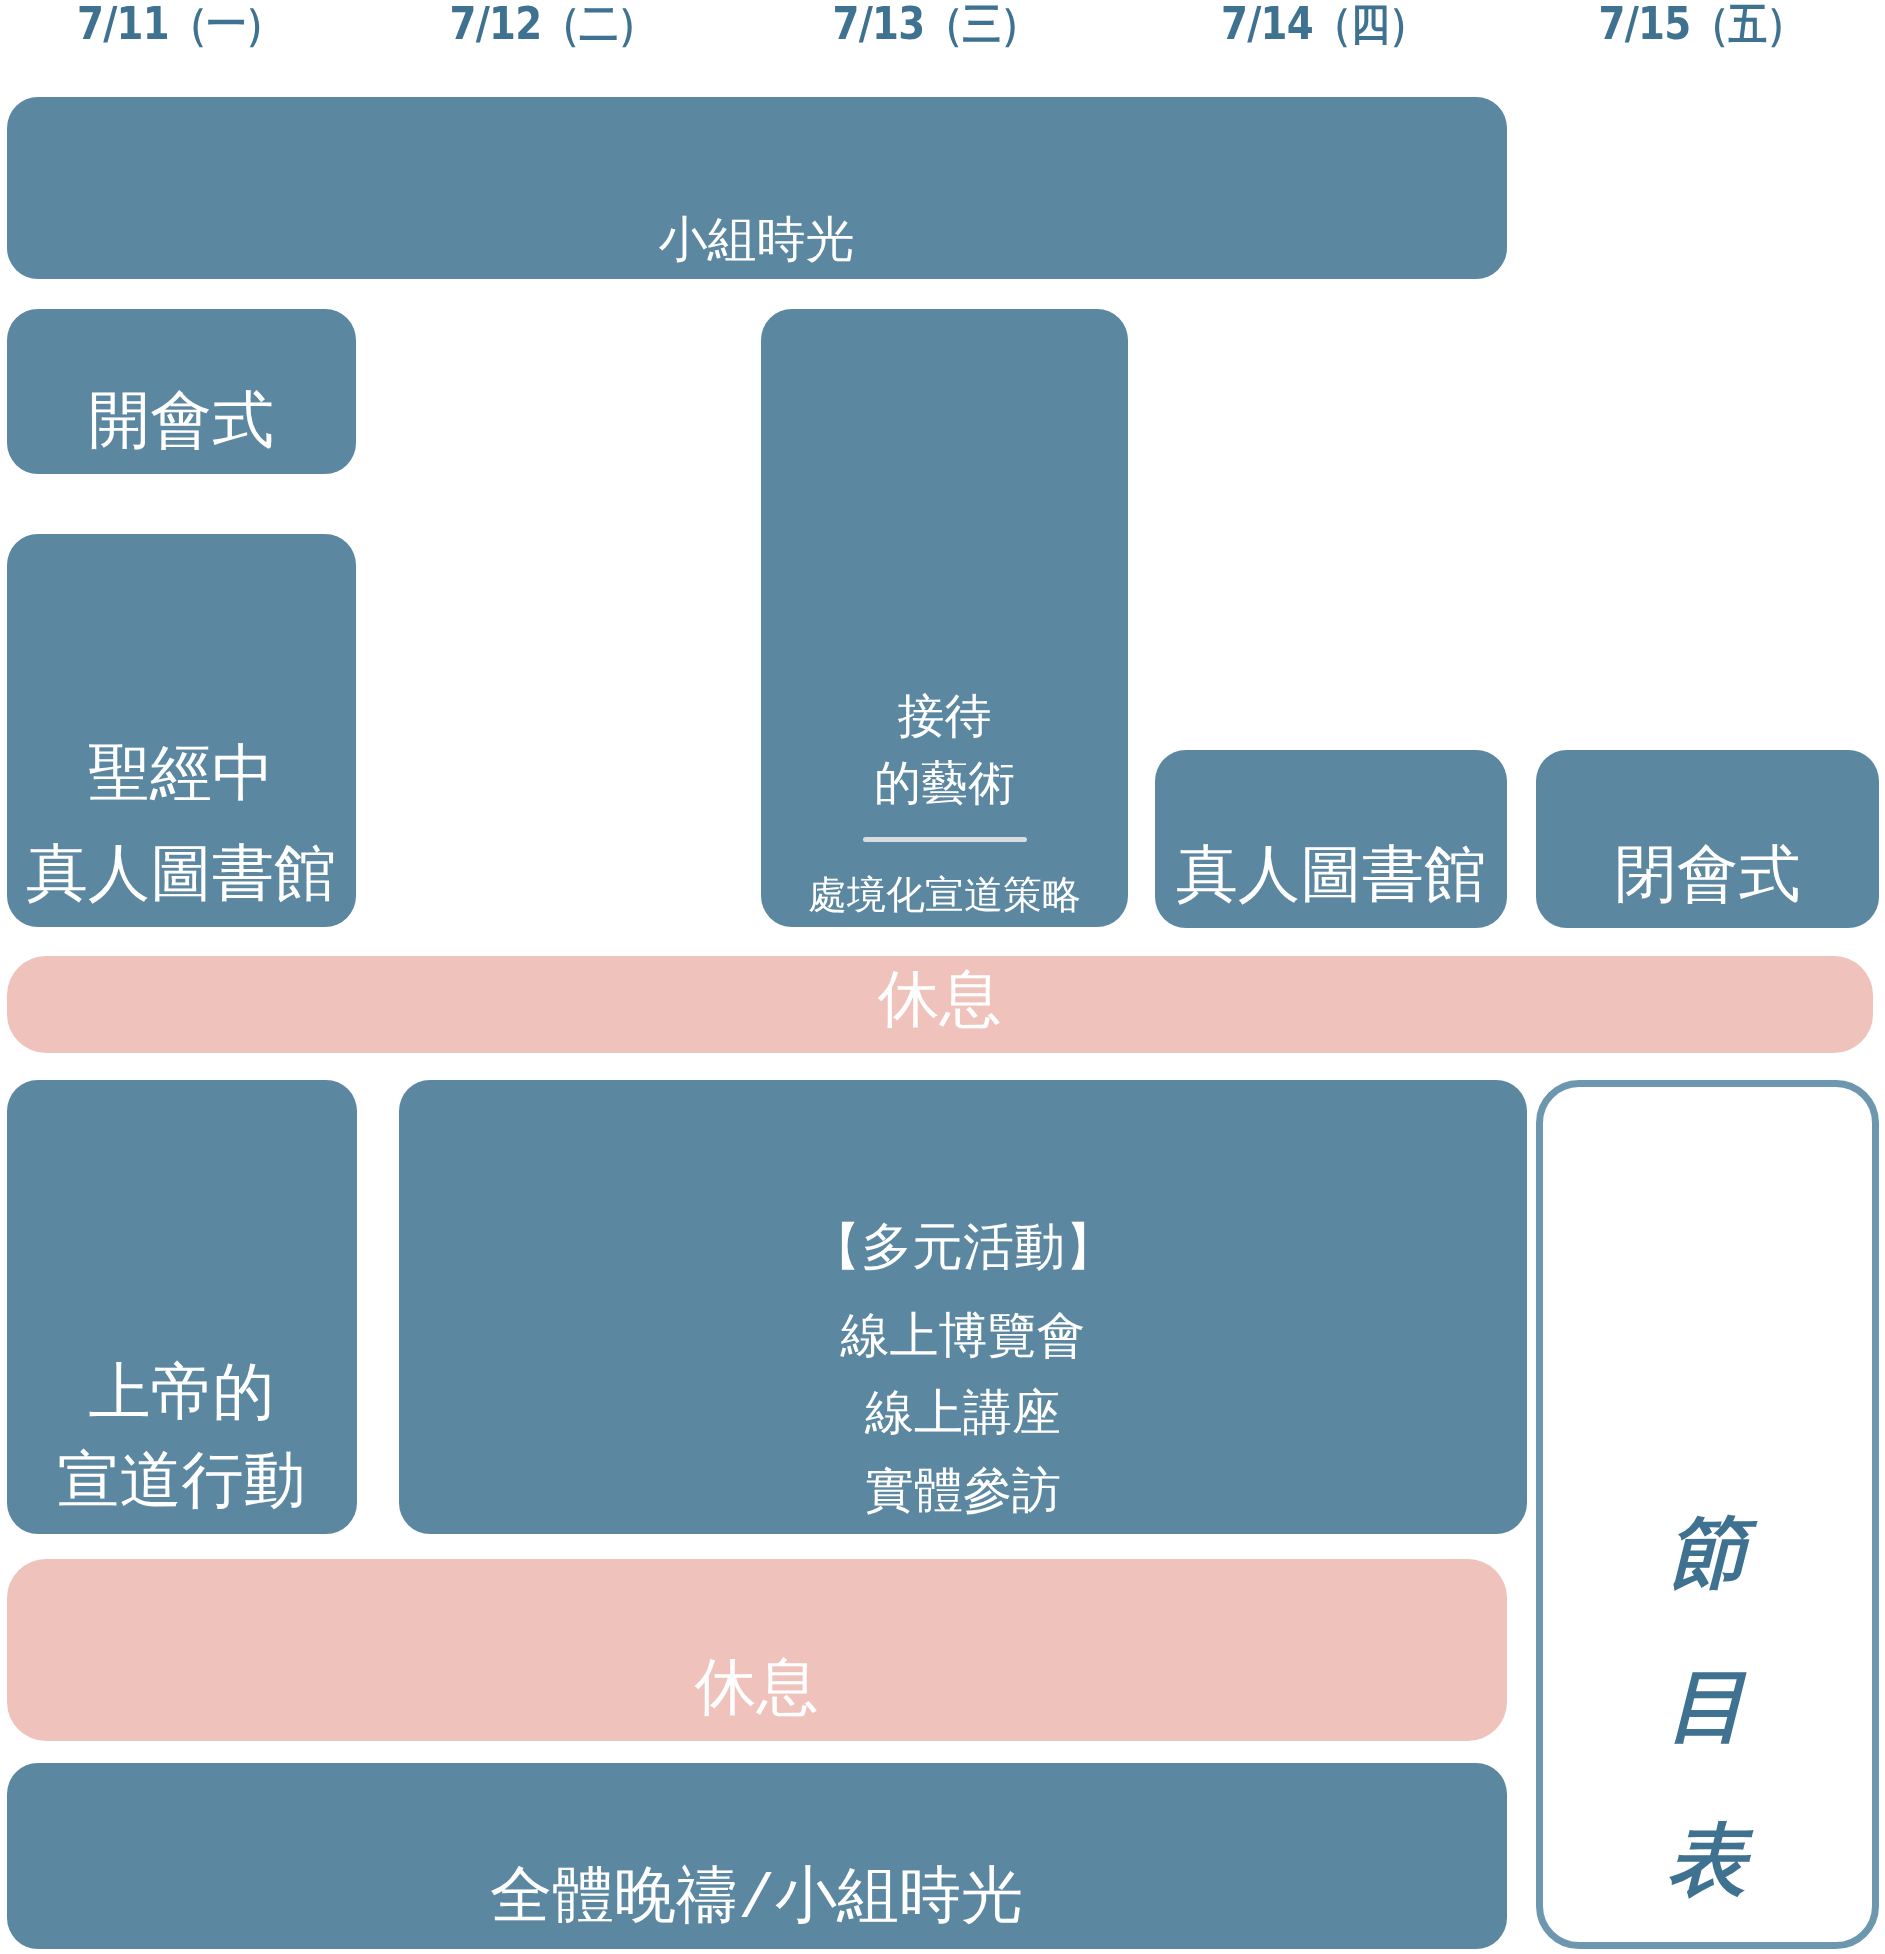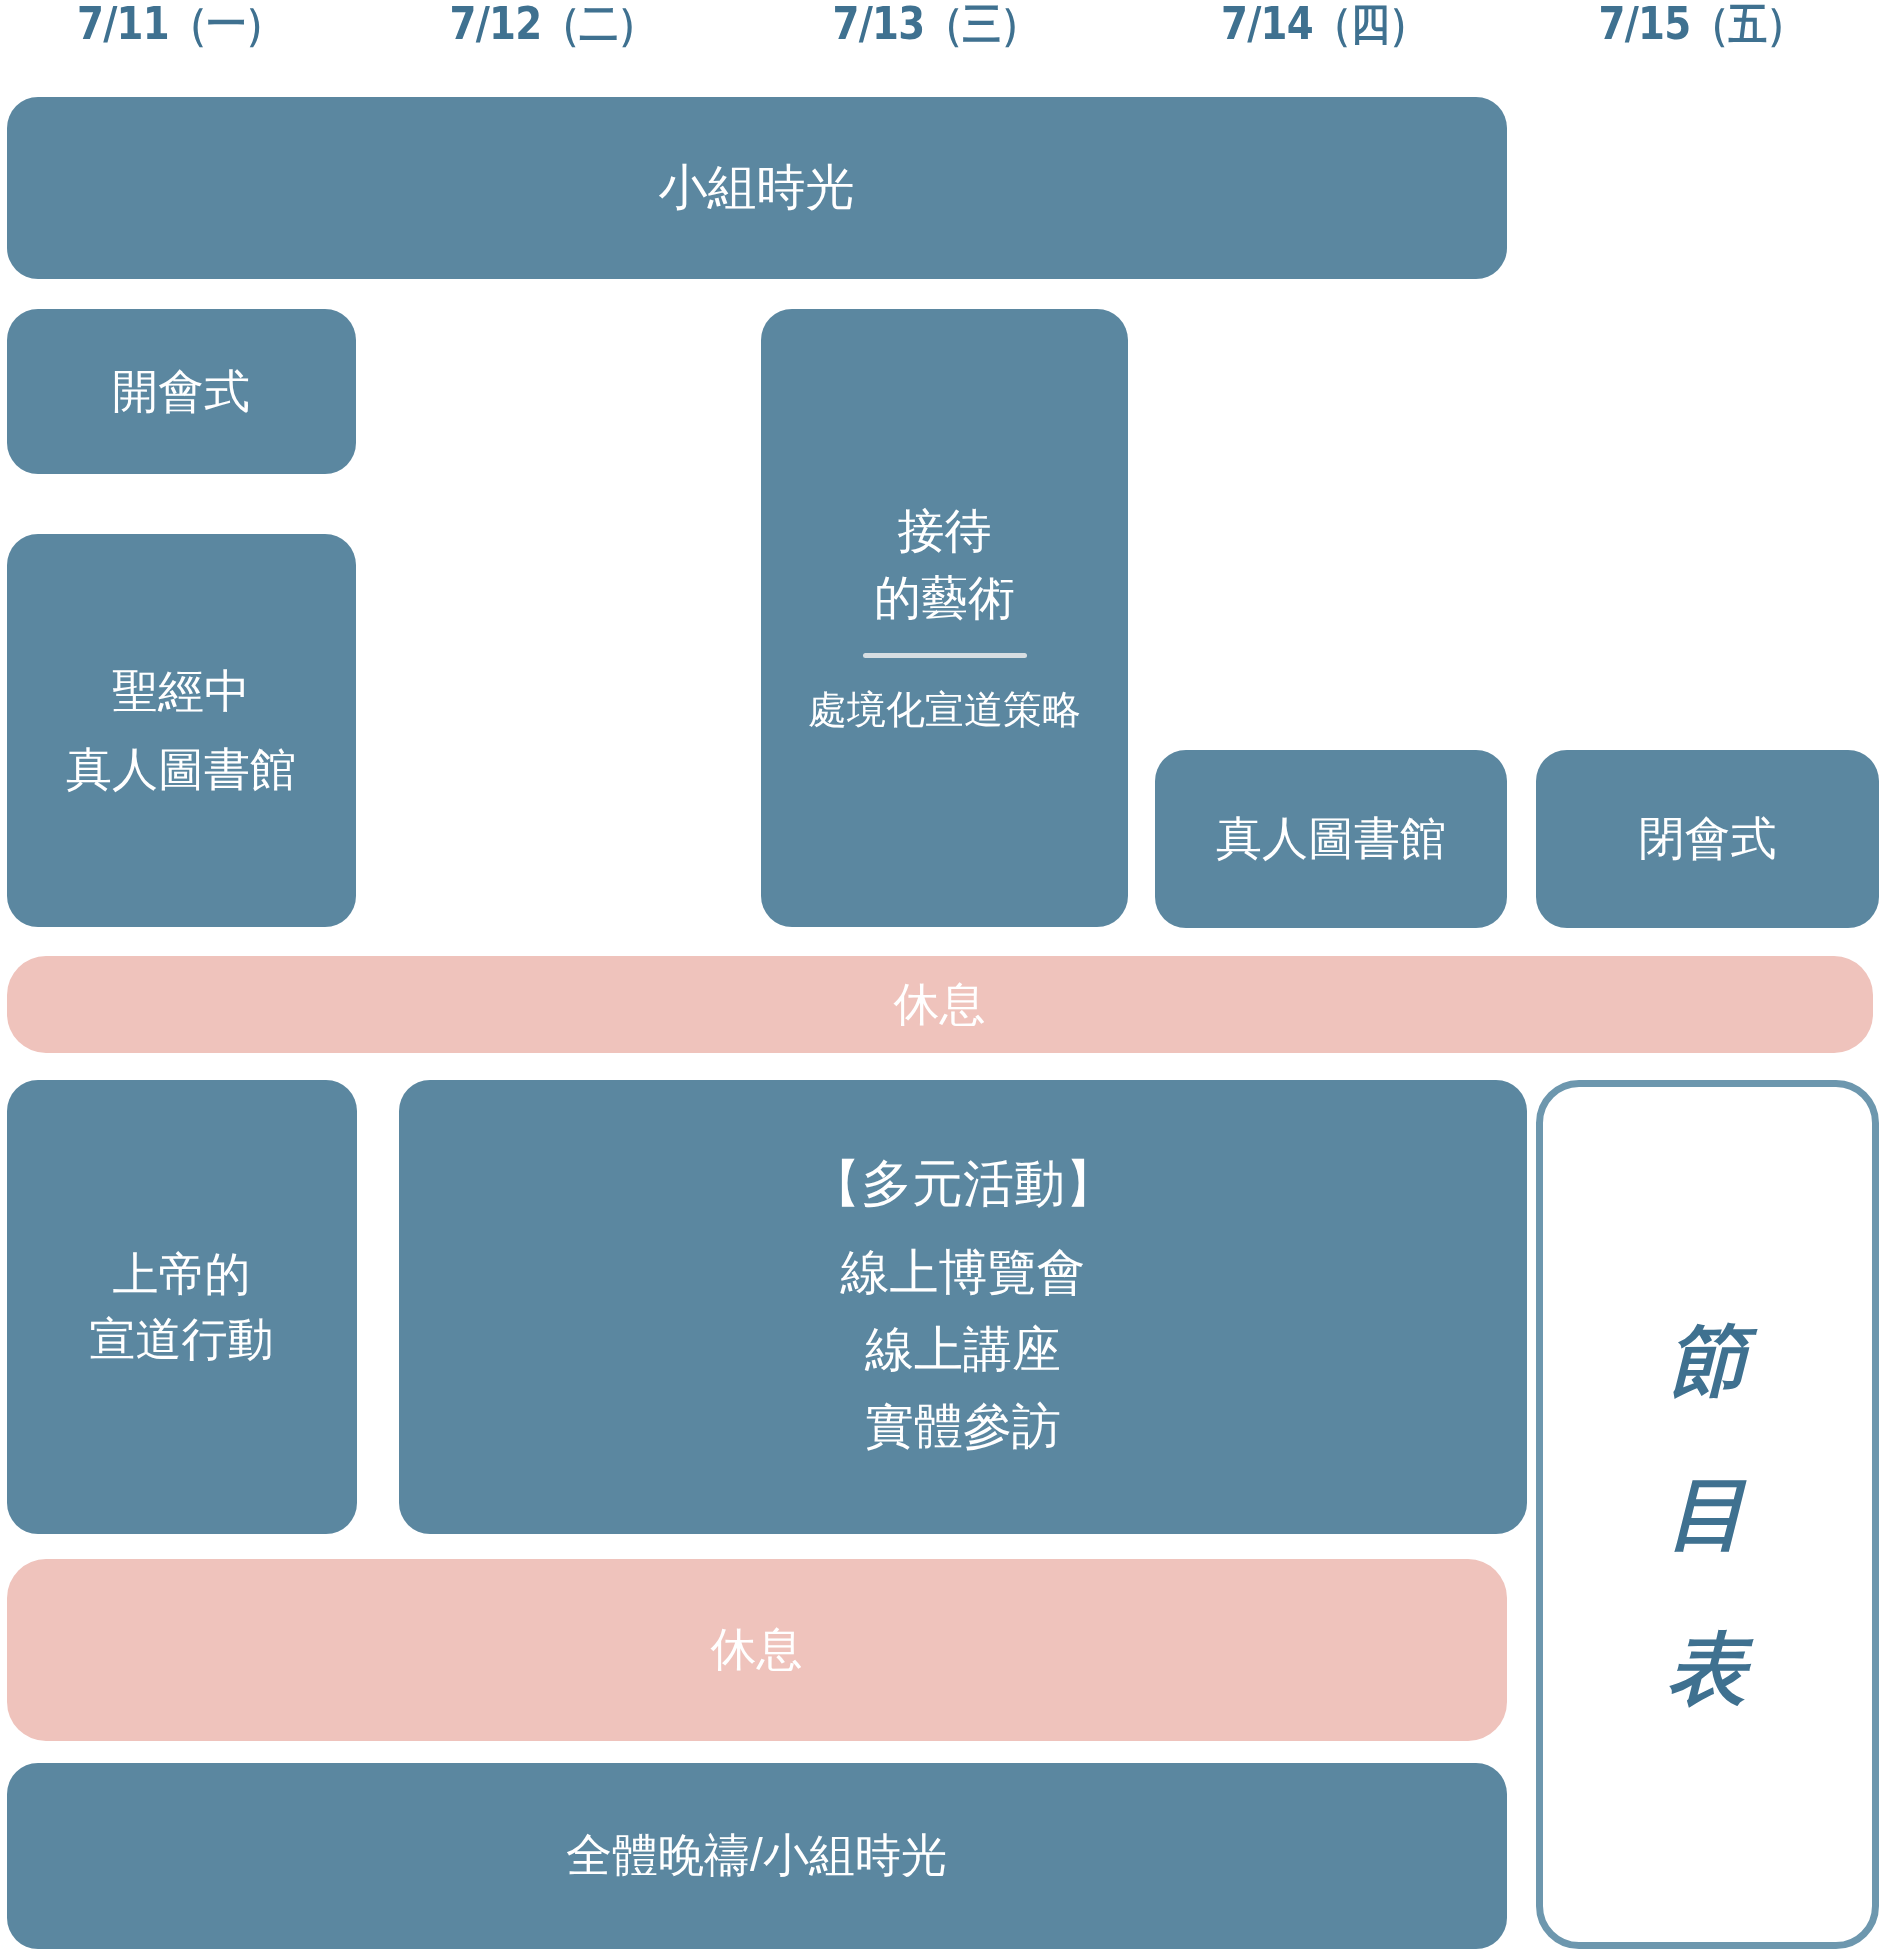--- a/index.html
+++ b/index.html
@@ -29,37 +29,37 @@
     white-space: nowrap;
     transform: scaleX(0.88);
   }
 
   
   .card {
     position: absolute;
     background: #5B87A0;
     border-radius: 31px;
     display: flex; flex-direction: column;
-    align-items: center; justify-content: center;
+    align-items: center; justify-content: flex-end;
     color: #ffffff;
     text-align: center;
     line-height: 1.42;
     padding: 4.9px 8.2px;
   }
   .card.rest { background: #EFC3BC; border-radius: 39px; }
   .card.outline {
     background: #ffffff;
     border: 7.4px solid #6D97AE;
     border-radius: 43px;
     color: #3F7190;
   }
 
   .t-xl { font-size: 49px; }
   .t-lg { font-size: 47px; }
-  .t-md { font-size: 46px; }
+  .t-md { font-size: 62px; font-family: Liberation Mono, monospace; }
   .t-sm { font-size: 39px; }
 
   .line { display: block; }
 
   .divider {
     width: 164px; height: 4.9px;
     background: #D7DEE2;
     margin: 21px 0 24.5px 0;
     border-radius: 2.5px;
   }

